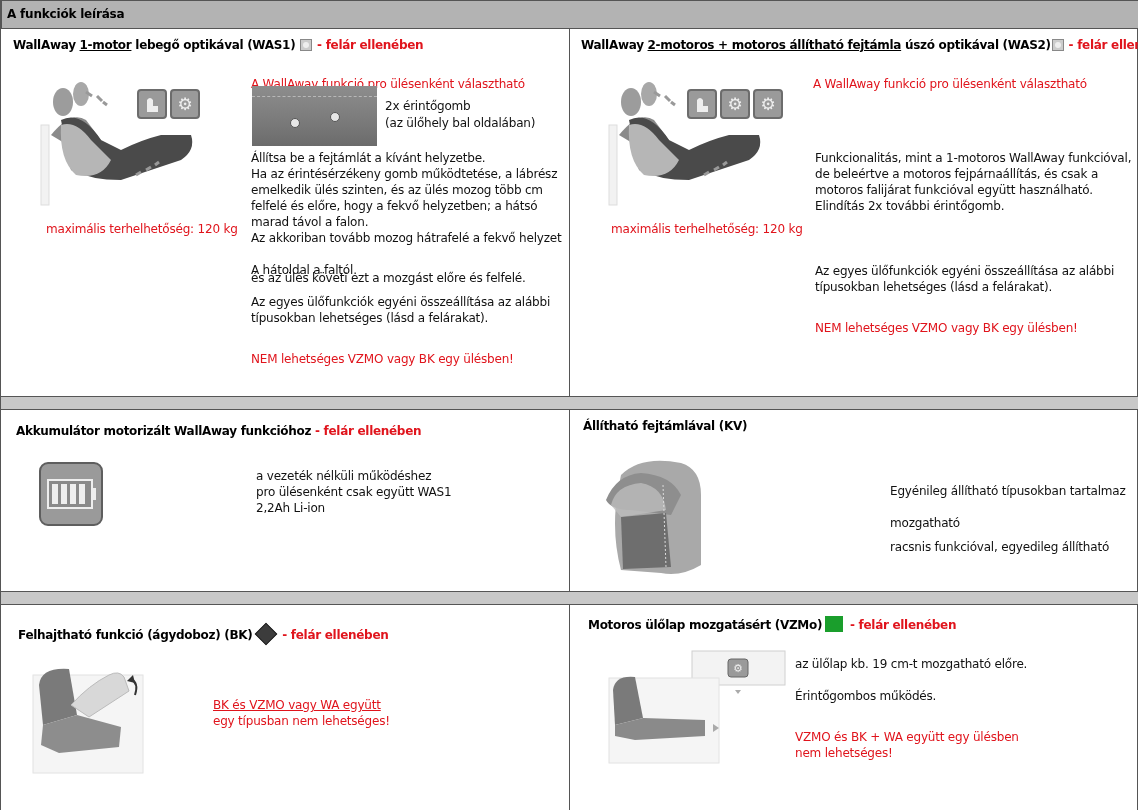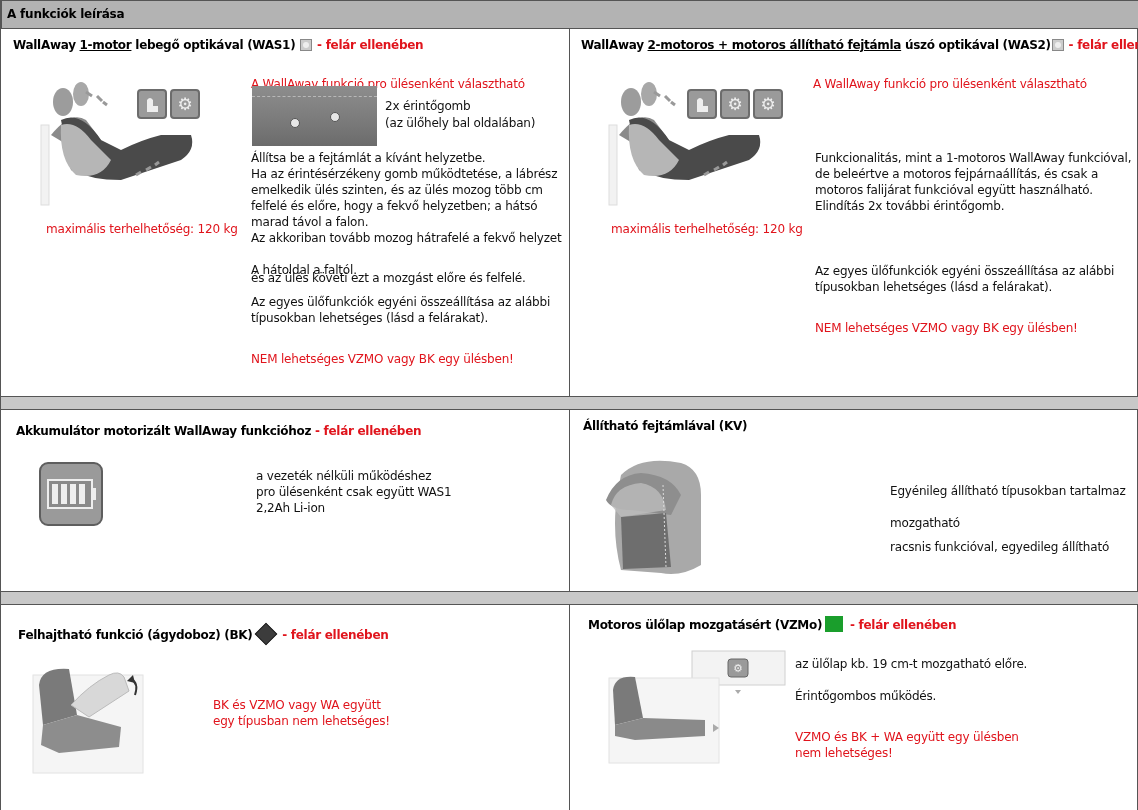--- a/index.html
+++ b/index.html
@@ -180,21 +180,21 @@
       <span>Felhajtható funkció (ágydoboz) (BK)</span><span class="diamond"></span><span class="red"> - felár ellenében</span>
     </div>
     <svg style="left:28px;top:655px;" width="120" height="120">
       <rect x="4" y="20" width="110" height="98" fill="#f5f5f5" stroke="#e2e2e2"></rect>
       <path d="M10 30 Q12 12 40 14 L48 60 L14 70 Z" fill="#7a7a7a"></path>
       <path d="M14 70 L48 60 L92 72 L90 92 L30 98 L12 90 Z" fill="#8d8d8d"></path>
       <path d="M42 50 Q60 30 80 20 Q90 15 95 22 L100 36 L60 62 Z" fill="#d8d8d8" stroke="#bbb"></path>
       <path d="M102 24 Q110 28 106 40" stroke="#333" stroke-width="2" fill="none"></path>
       <path d="M98 26 L104 20 L106 28 Z" fill="#333"></path>
     </svg>
-    <div class="txt red-txt" style="left:212px;top:689px;">BK és VZMO vagy WA együtt</div>
+    <div class="txt red-txt" style="left:212px;top:689px;text-decoration:underline;">BK és VZMO vagy WA együtt</div>
     <div class="txt red-txt" style="left:212px;top:705px;">egy típusban nem lehetséges!</div>
   </div>
 
   <div class="cell">
     <div class="cell-title" style="left:587px;top:616px;">
       <span>Motoros ülőlap mozgatásért (VZMo)</span><span class="green-sq"></span><span class="red"> - felár ellenében</span>
     </div>
     <svg style="left:690px;top:650px;" width="95" height="46">
       <rect x="1" y="1" width="93" height="34" fill="#f3f3f3" stroke="#d0d0d0"></rect>
       <rect x="37" y="9" width="20" height="18" rx="3" fill="#9a9a9a" stroke="#666"></rect>

